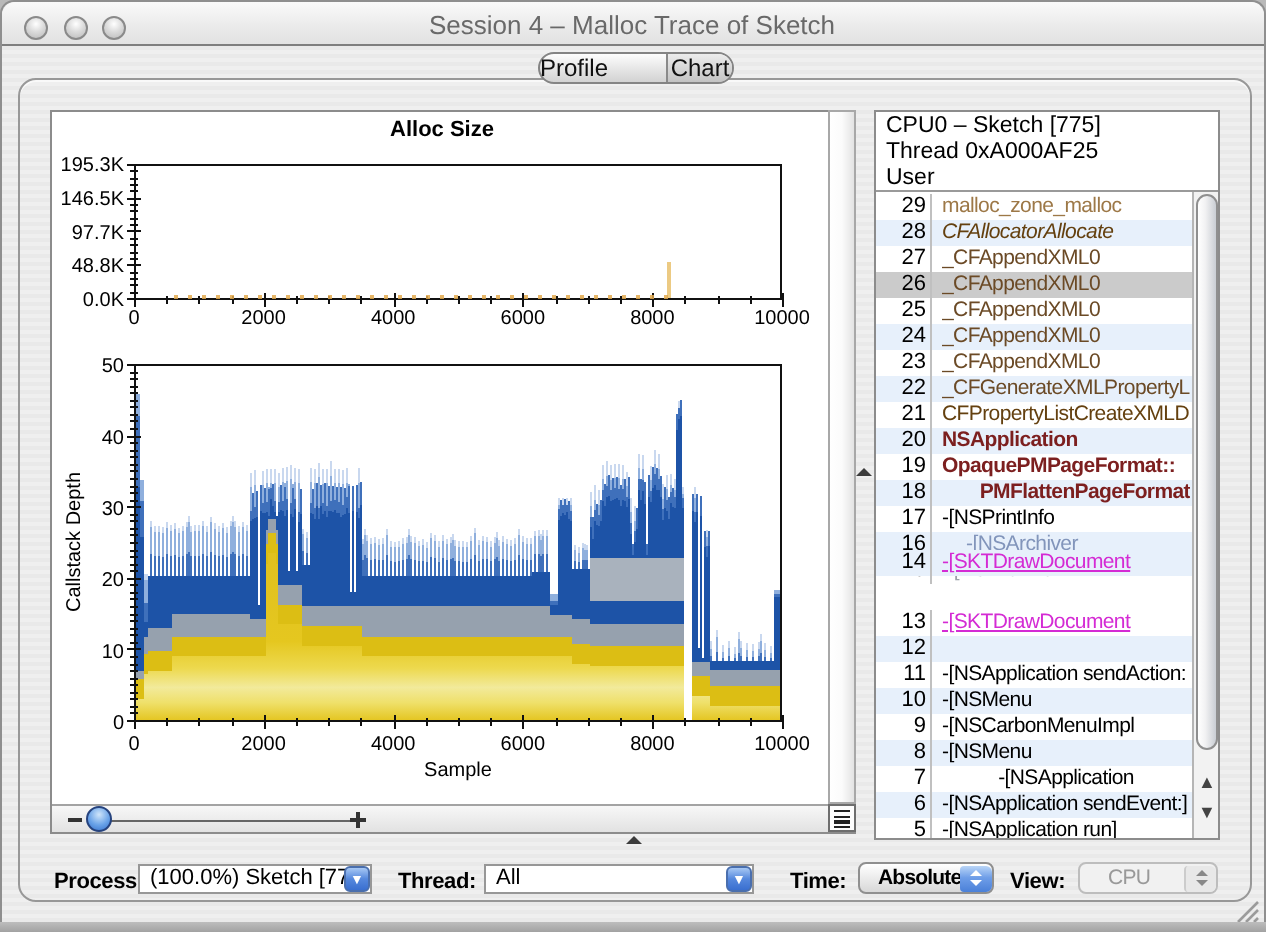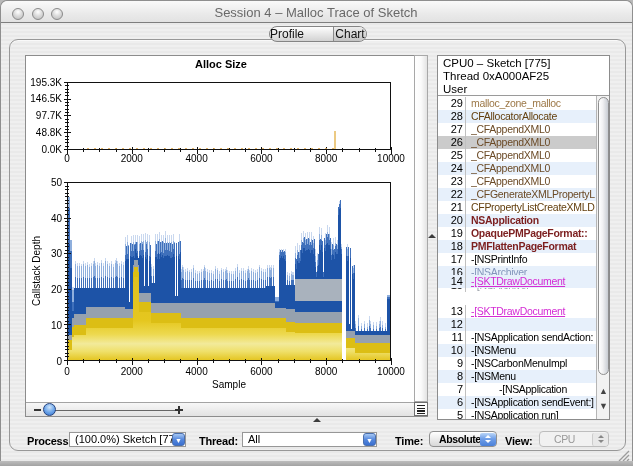--- a/index.html
+++ b/index.html
@@ -157,21 +157,21 @@
  <div id="rpanel">
    <div id="rhead">CPU0 – Sketch [775]<br>Thread 0xA000AF25<br>User</div>
  </div>
 <div style="position:absolute;left:437px;top:0;width:158px;height:418px;overflow:hidden;font-size:11px">
       <div class="row" style="top:96px;background:#ffffff">
         <span class="num">29</span>
         <span class="fn" style="color:#9d7847;">malloc_zone_malloc</span>
       </div>
       <div class="row" style="top:109px;background:#e7f0fb">
         <span class="num">28</span>
-        <span class="fn" style="color:#64400f;">CFAllocatorAllocate</span>
+        <span class="fn" style="color:#64400f;font-style:italic;">CFAllocatorAllocate</span>
       </div>
       <div class="row" style="top:122px;background:#ffffff">
         <span class="num">27</span>
         <span class="fn" style="color:#6b4a26;">_CFAppendXML0</span>
       </div>
       <div class="row" style="top:135px;background:#cbcbcb">
         <span class="num">26</span>
         <span class="fn" style="color:#6b4a26;">_CFAppendXML0</span>
       </div>
       <div class="row" style="top:148px;background:#ffffff">
@@ -197,29 +197,29 @@
       <div class="row" style="top:213px;background:#e7f0fb">
         <span class="num">20</span>
         <span class="fn" style="color:#7c1f1f;font-weight:bold;">NSApplication</span>
       </div>
       <div class="row" style="top:226px;background:#ffffff">
         <span class="num">19</span>
         <span class="fn" style="color:#7c1f1f;font-weight:bold;">OpaquePMPageFormat::</span>
       </div>
       <div class="row" style="top:239px;background:#e7f0fb">
         <span class="num">18</span>
-        <span class="fn" style="color:#7c1f1f;font-weight:bold;">PMFlattenPageFormat</span>
+        <span class="fn" style="color:#7c1f1f;font-weight:bold;text-align:right;">PMFlattenPageFormat</span>
       </div>
       <div class="row" style="top:252px;background:#ffffff">
         <span class="num">17</span>
         <span class="fn" style="color:#000000;">-[NSPrintInfo</span>
       </div>
       <div class="row" style="top:265px;background:#e7f0fb">
         <span class="num">16</span>
-        <span class="fn" style="color:#8295bb;">-[NSArchiver</span>
+        <span class="fn" style="color:#8295bb;margin-left:12px;">-[NSArchiver</span>
       </div>
       <div class="row" style="top:278px;background:#ffffff">
         <span class="num">15</span>
         <span class="fn" style="color:#9aa0a8;">+[NSArchiver</span>
       </div>
       <div class="row" style="top:274px;background:#e7f0fb">
         <span class="num">14</span>
         <span class="fn" style="color:#d42bd4; text-decoration:underline;">-[SKTDrawDocument</span>
       </div>
       <div class="row" style="top:304px;background:#ffffff">

